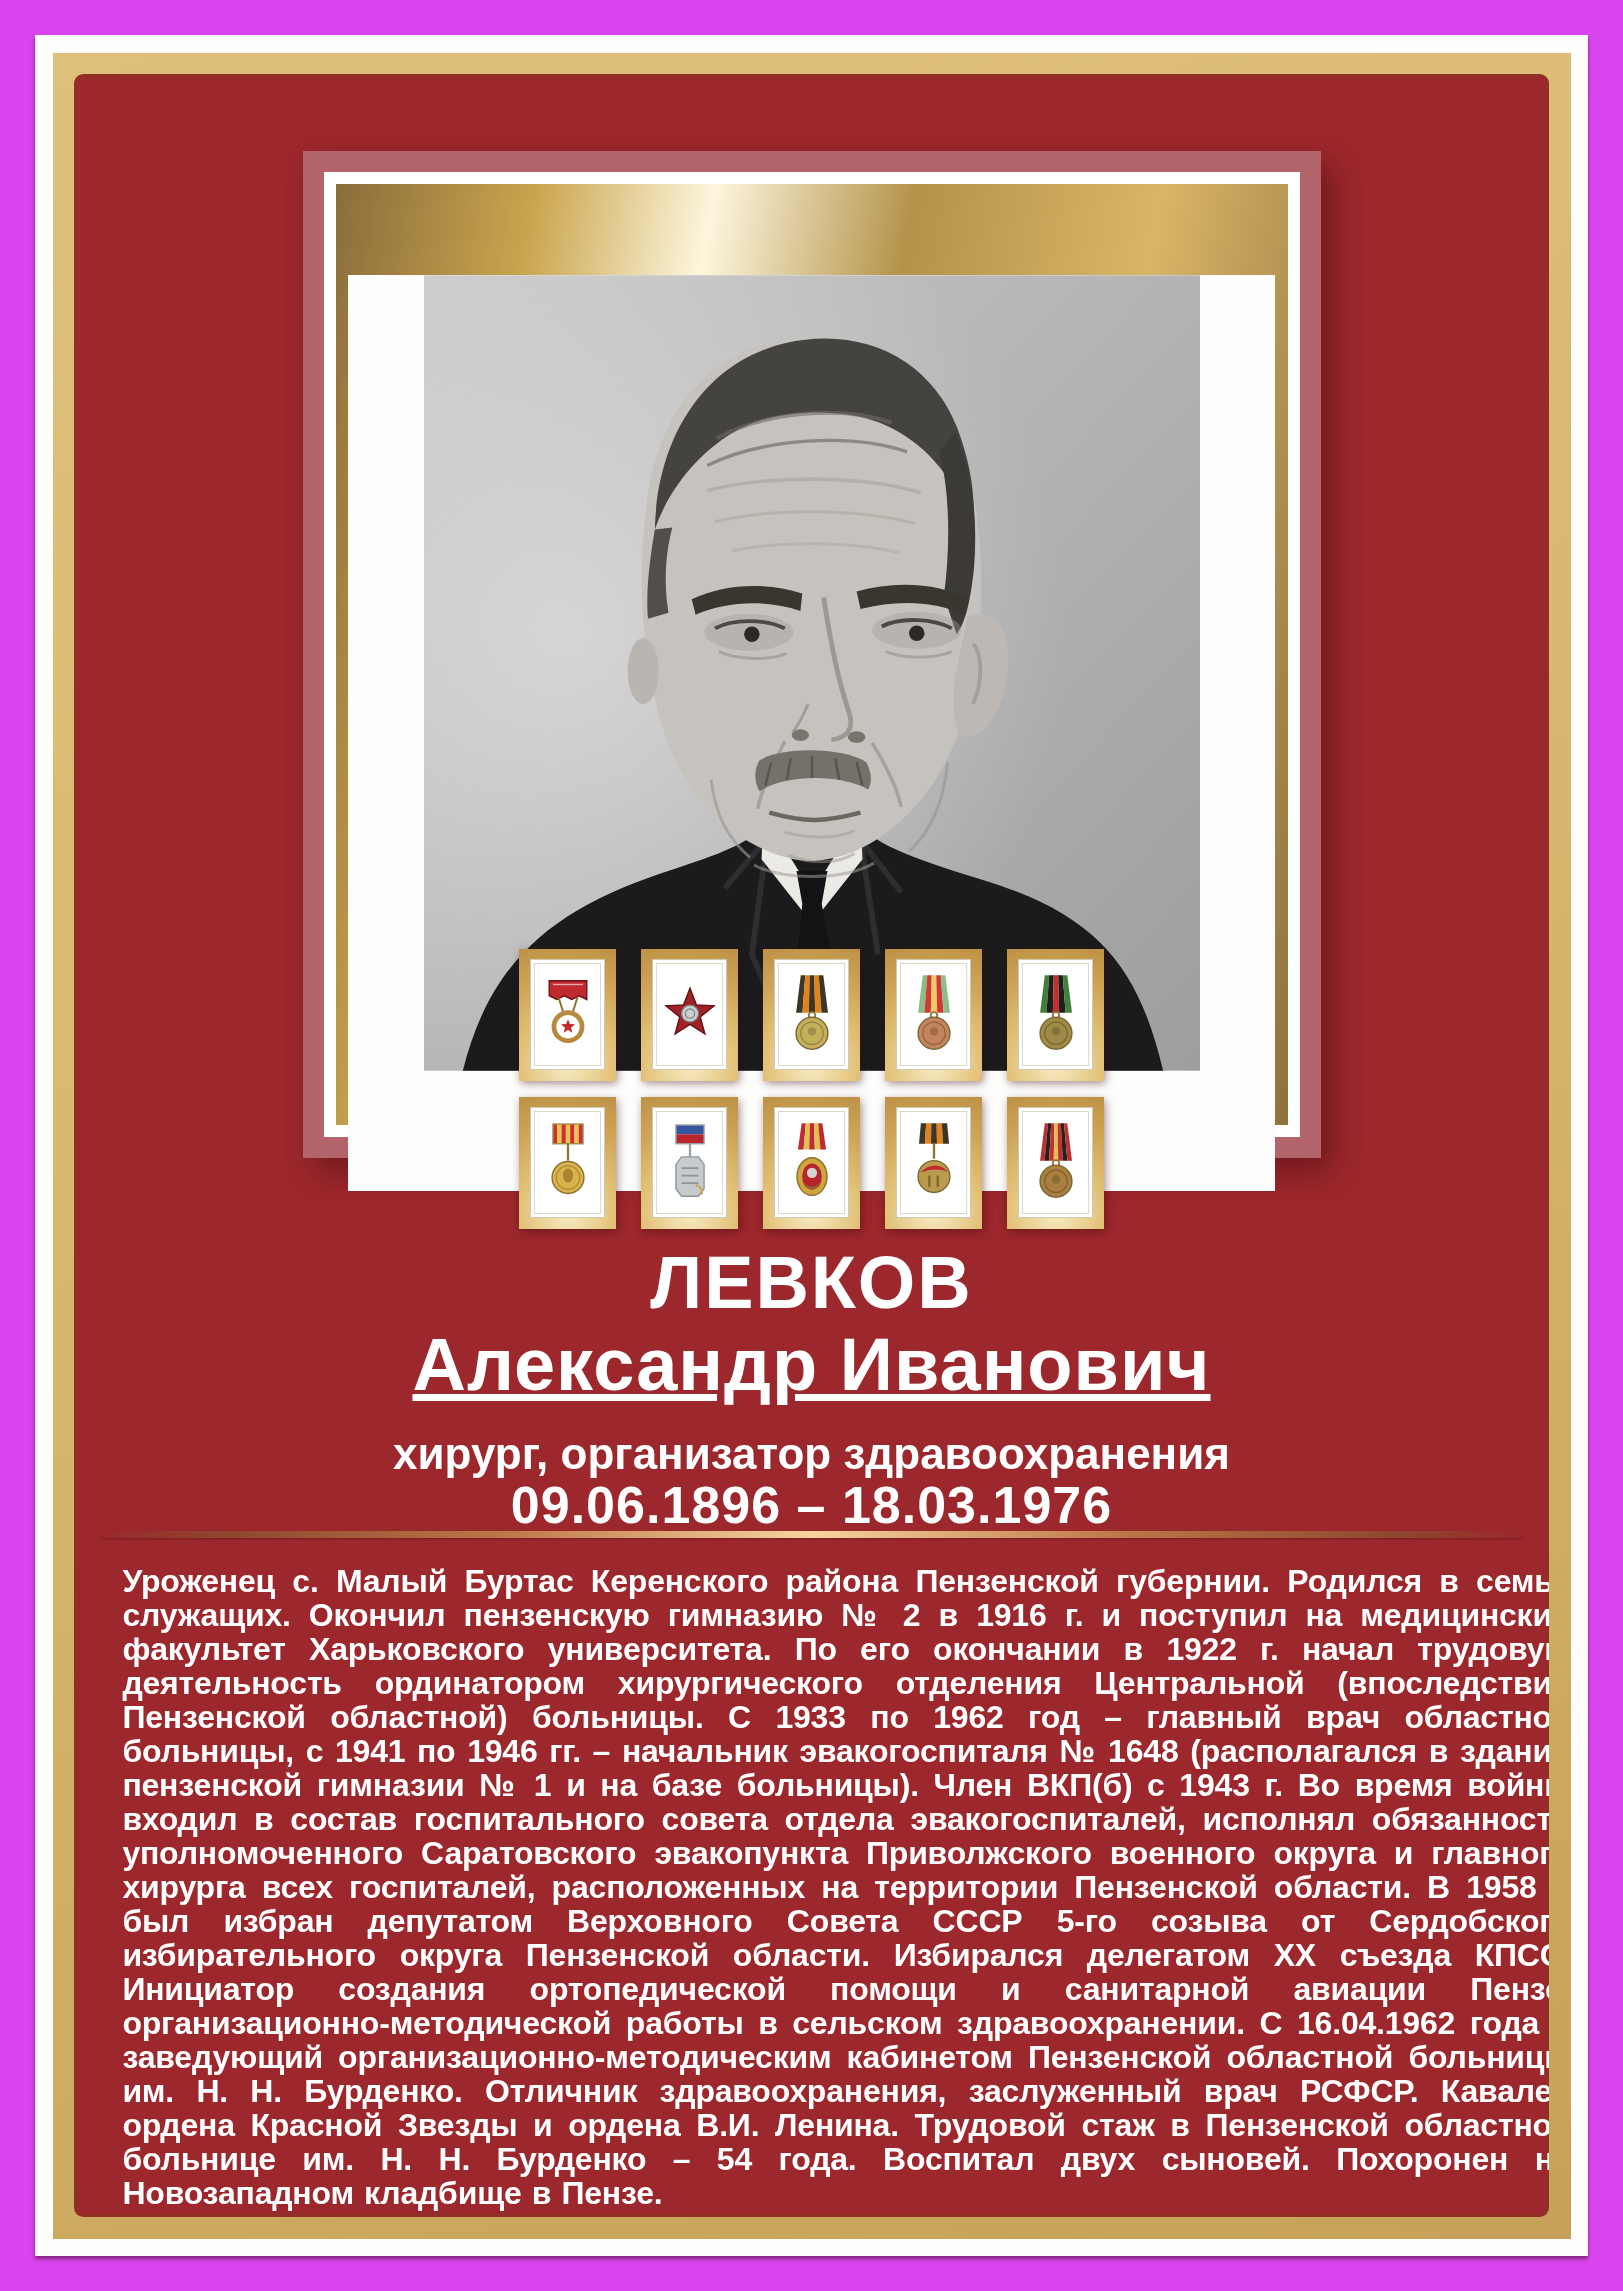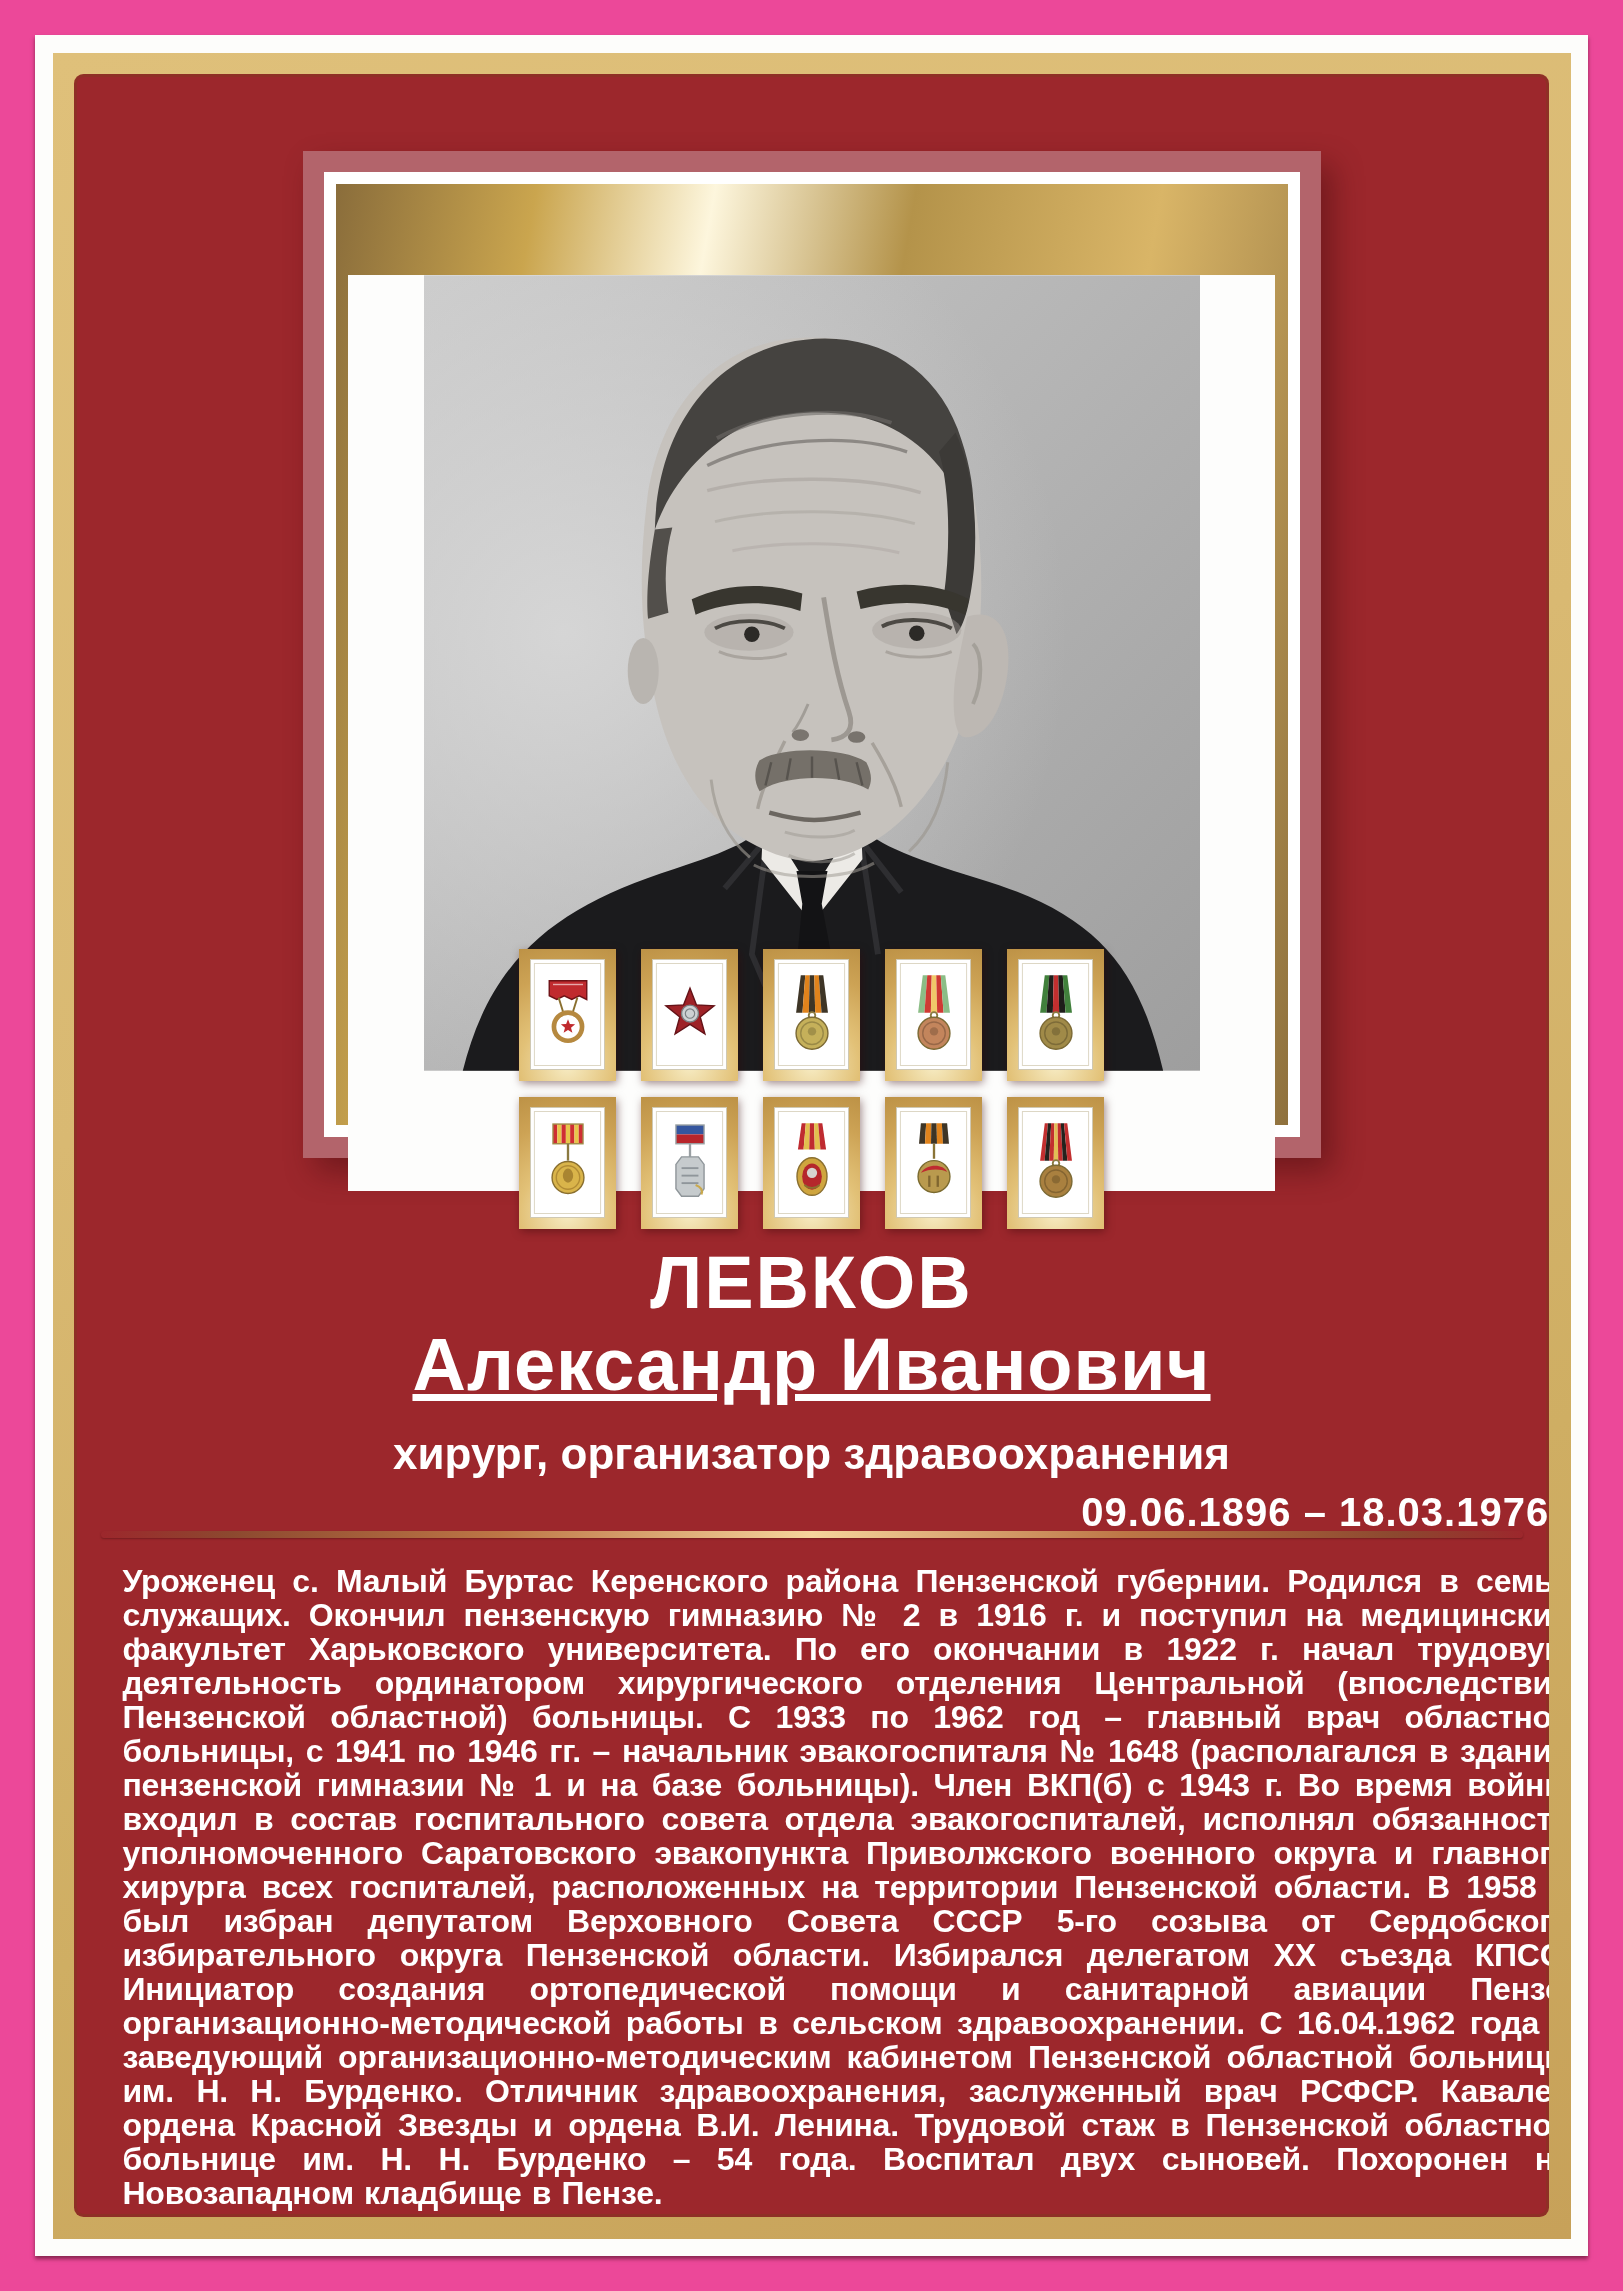--- a/index.html
+++ b/index.html
@@ -1,21 +1,21 @@
 <!DOCTYPE html>
 <html><head>
 <meta charset="utf-8">
 <style>
   * { box-sizing: border-box; margin: 0; padding: 0; }
   html,body { background:#7d1f24; }
   body { font-family: "Liberation Sans", "DejaVu Sans", sans-serif; }
 
   .page{
     position:relative; width:1623px; height:2291px;
-    background:#ec4899; padding:35px; margin:0 auto;
+    background:#d946ef; padding:35px; margin:0 auto;
   }
   .b1{ width:100%; height:100%; background:#fdfdfb; padding:17.5px;
        box-shadow:0 2.9px 3.9px rgba(40,5,8,.5); }
   .b2{ width:100%; height:100%;
        background:linear-gradient(160deg,#dfc07a 0%,#d9b972 40%,#cfae63 70%,#c7a159 100%);
        padding:21.3px; }
   .inner{ position:relative; width:100%; height:100%;
           background:#9c272c; border-radius:9.7px;
           box-shadow:inset 0 0 0 2.9px rgba(110,70,25,.28); overflow:hidden; }
 
@@ -47,21 +47,21 @@
     display:flex; align-items:center; justify-content:center;
   }
   .medal-mat svg{ width:60px; height:91px; }
 
   
   .title-block{ position:absolute; top:1169px; left:0; right:0;
                 text-align:center; color:#ffffff; font-weight:bold; }
   .surname{ font-size:74px; line-height:80px; letter-spacing:1.9px; }
   .given  { font-size:74px; line-height:83px; letter-spacing:1px;text-decoration:underline; }
   .subtitle{ font-size:44px; line-height:50px; margin-top:23px; }
-  .dates  { font-size:40px; line-height:47px; margin-top:10px; letter-spacing:1px;text-align:right; }
+  .dates  { font-size:52px; line-height:47px; margin-top:3px; letter-spacing:1px; }
 
   
   .divider{
     position:absolute; top:1457px; left:27px; width:1422px; height:6.8px; border-radius:2.9px;
     background:linear-gradient(90deg,
       rgba(156,39,44,0) 0%, rgba(139,74,47,.95) 9%, #bd7646 28%,
       #f6d49c 50%, #bd7646 72%, rgba(139,74,47,.95) 91%, rgba(156,39,44,0) 100%);
     box-shadow:0 1px 1.9px rgba(50,10,10,.35);
   }
 

